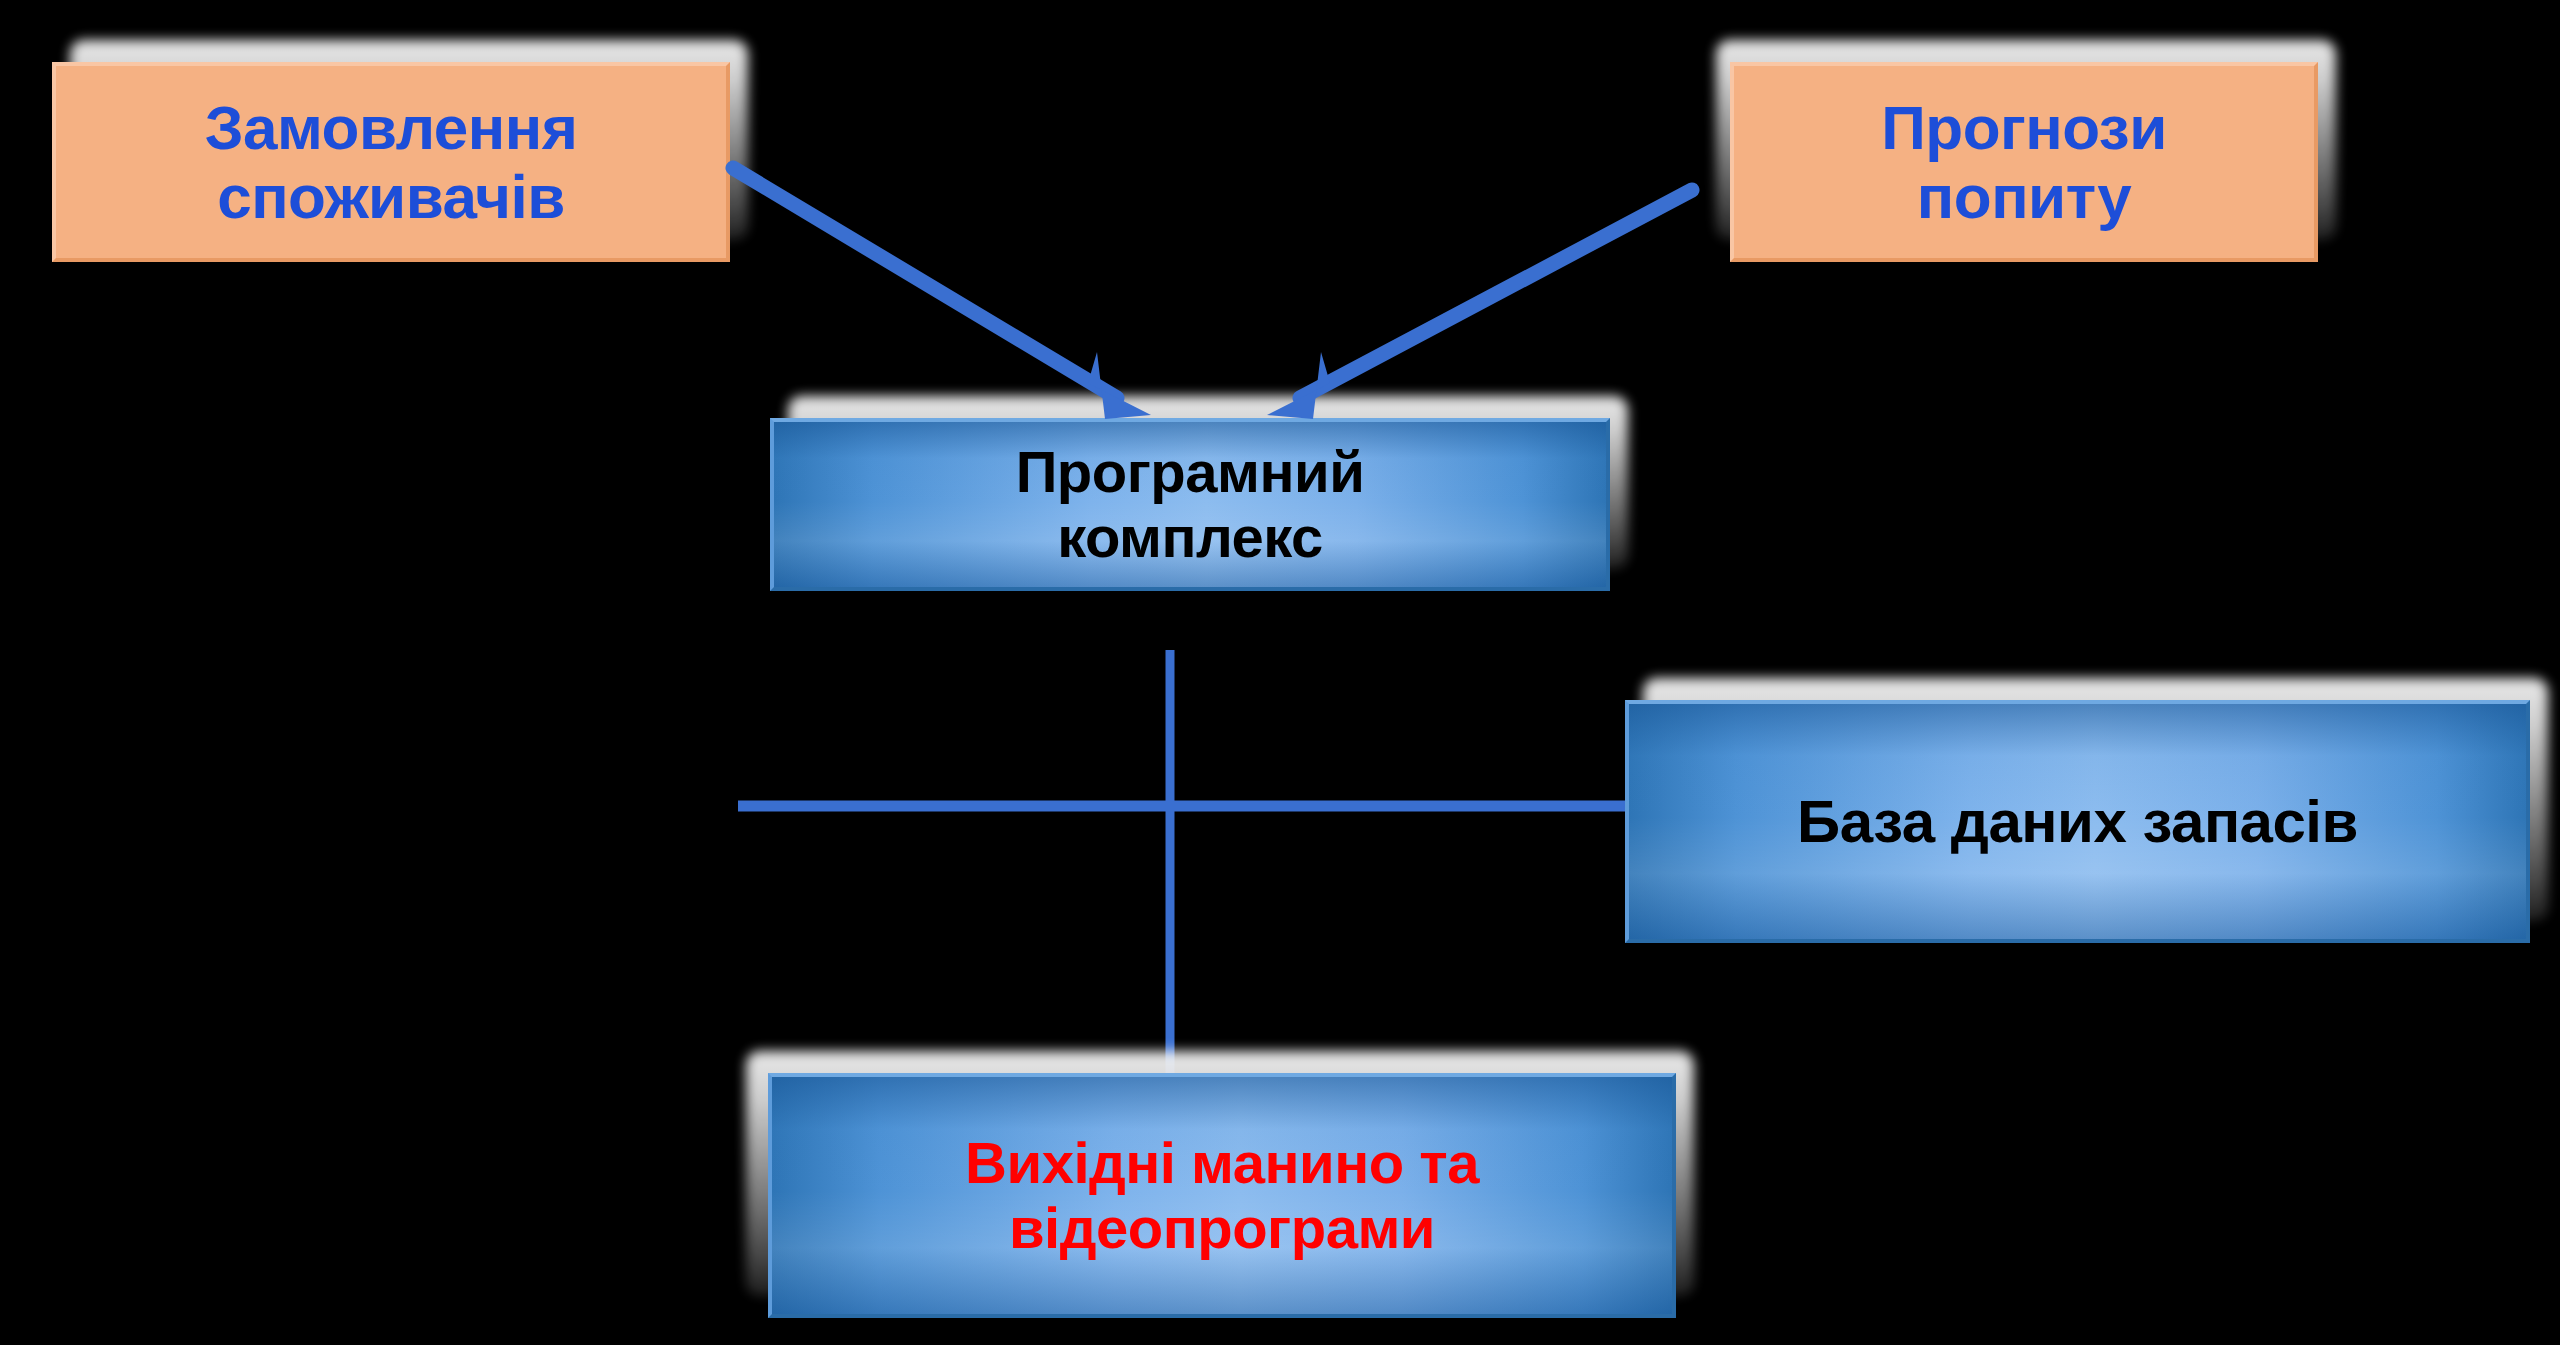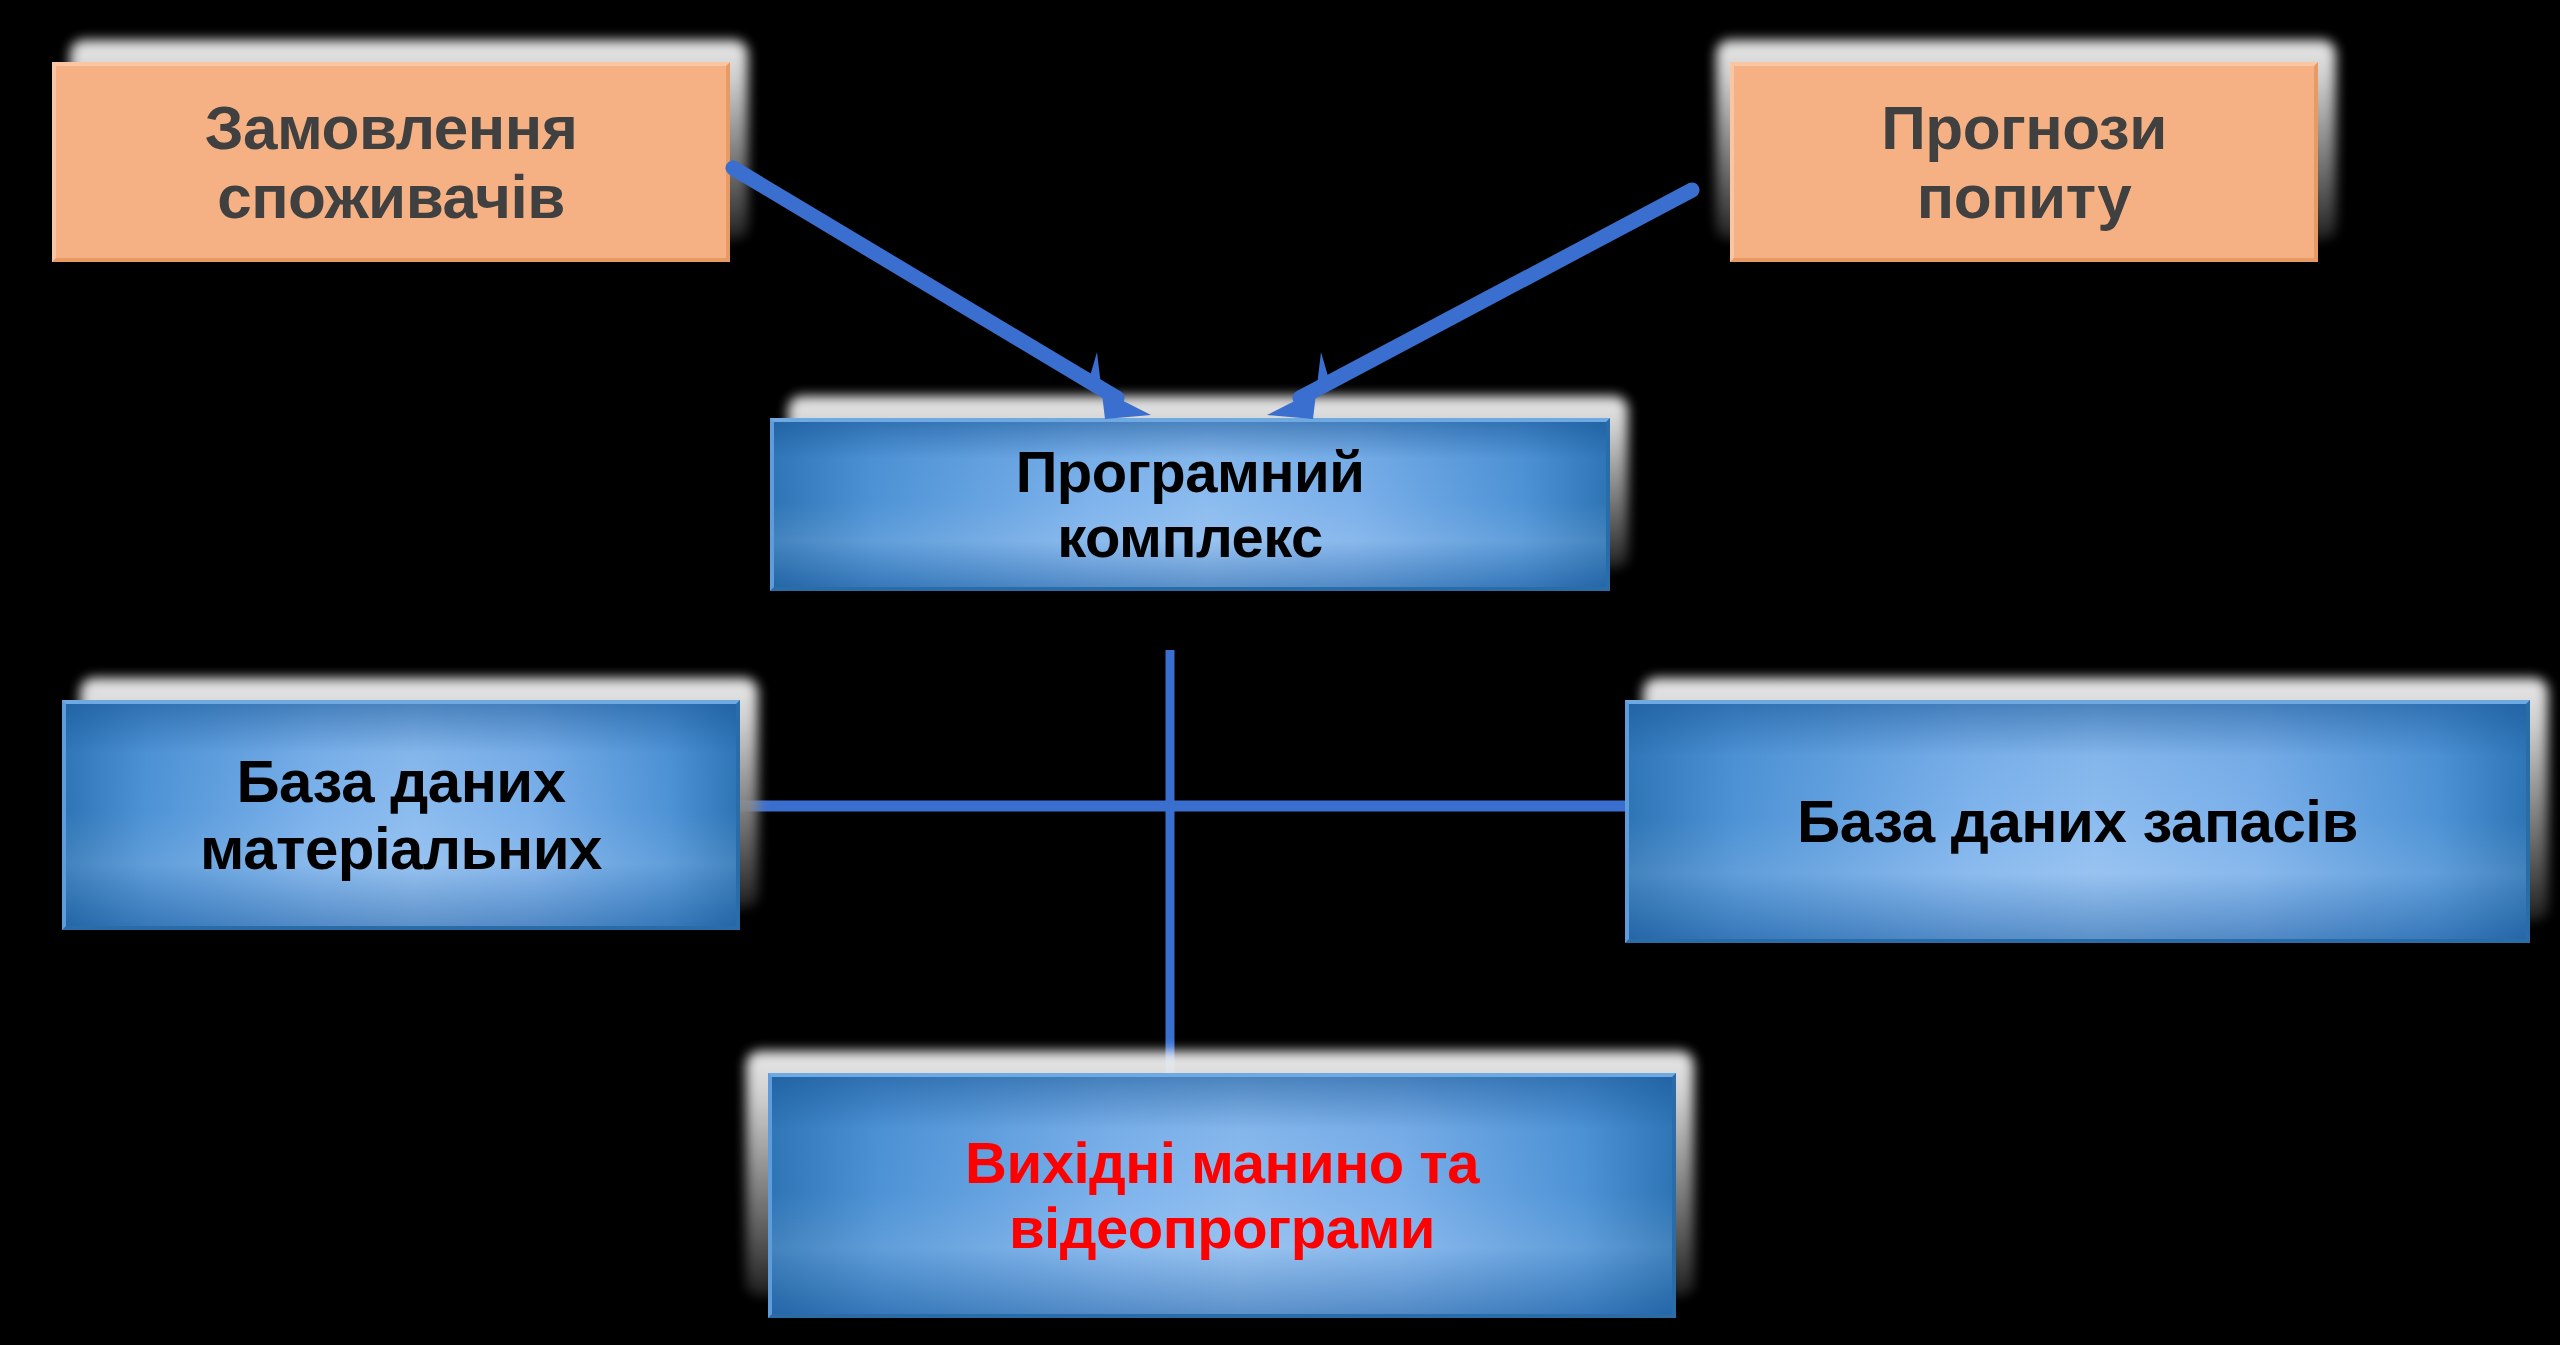--- a/index.html
+++ b/index.html
@@ -88,21 +88,21 @@
 
   
   .node.orange .face {
     background: #F5B183;
     border-top: 4px solid #F9C6A4;
     border-left: 4px solid #F9C6A4;
     border-right: 4px solid #E89A64;
     border-bottom: 4px solid #E89A64;
   }
   .node.orange .label {
-    color: #404040;
+    color: #1d4ed8;
   }
 
   
   .node.blue .face {
     background:
       linear-gradient(90deg,
         #2E75B6 0%,
         #4E93D6 12%,
         #7EB3EC 38%,
         #8CBCEF 52%,
@@ -200,29 +200,20 @@
   <div class="node blue" id="node-software-complex">
     <div class="shadow"></div>
     <div class="face">
       <div class="label">
         <div>Програмний</div>
         <div>комплекс</div>
       </div>
     </div>
   </div>
 
-  <div class="node blue" id="node-materials-db">
-    <div class="shadow"></div>
-    <div class="face">
-      <div class="label">
-        <div>База даних</div>
-        <div>матеріальних</div>
-      </div>
-    </div>
-  </div>
 
   <div class="node blue" id="node-stock-db">
     <div class="shadow"></div>
     <div class="face">
       <div class="label">
         <div>База даних запасів</div>
       </div>
     </div>
   </div>
 

